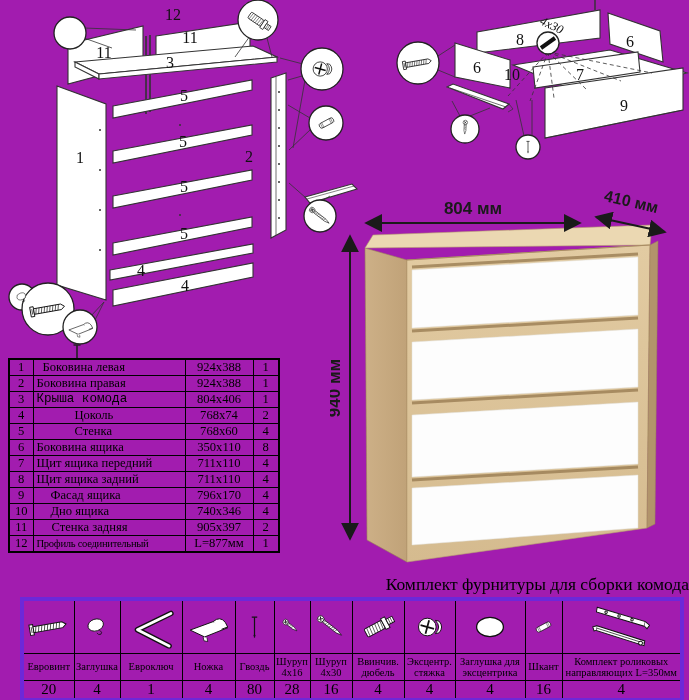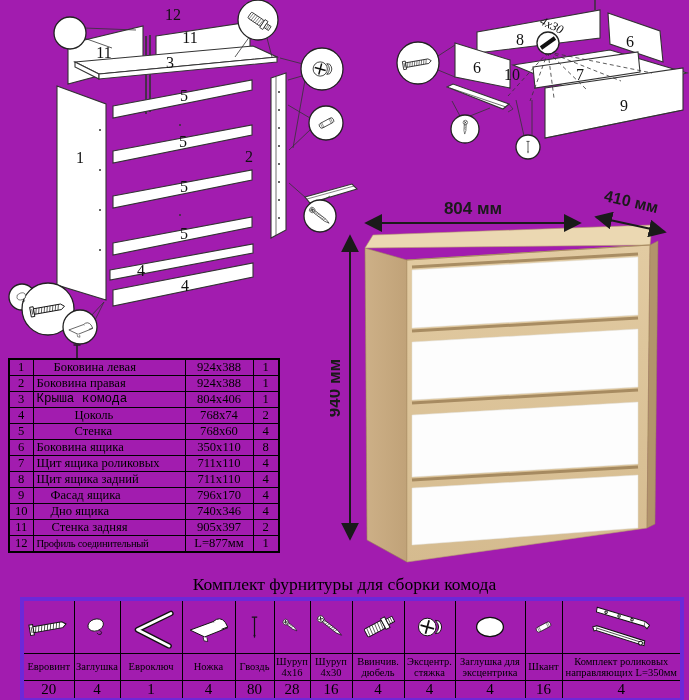--- a/index.html
+++ b/index.html
@@ -10,21 +10,21 @@
   #svg-right{left:390px;top:0;}
   #svg-dresser{left:330px;top:190px;}
   
   .parts-table{position:absolute;left:8px;top:358px;border-collapse:collapse;
                border:2px solid #000;table-layout:fixed;width:272px;}
   .parts-table td{border:1px solid #000;height:15px;padding:0 2px;font-size:12.6px;
                   line-height:1.05;white-space:nowrap;overflow:hidden;}
   .parts-table td.c{text-align:center;padding:0;}
   .parts-table td.nm-small{font-size:10.6px;letter-spacing:-0.3px;}
   
-  .hw-title{position:absolute;left:0;top:574px;width:689px;text-align:center;
+  .hw-title{position:absolute;left:0;top:574px;width:689px;text-align:right;
             font-size:17.5px;font-family:"Liberation Serif",serif;}
   .hw-table{position:absolute;left:20px;top:597px;border-collapse:collapse;
             border:4px solid #6d28d9;table-layout:fixed;width:660px;}
   .hw-table td{border:1px solid #000;text-align:center;vertical-align:middle;padding:0;}
   .hw-table tr.icons td{height:52px;}
   .hw-table tr.labels td{height:24px;font-size:10.5px;line-height:1.05;padding:1px 1px;}
   .hw-table tr.qty td{height:17px;font-size:15px;}
   .hw-icon{position:static;display:inline-block;vertical-align:middle;}
   
   text.plabel{font-family:"Liberation Serif",serif;font-size:16px;fill:#111;}
@@ -312,21 +312,21 @@
   <table class="parts-table">
     <colgroup>
         <col style="width:24px">
         <col style="width:152px">
         <col style="width:68px">
         <col style="width:26px">
       </colgroup>
     <tbody id="parts-body">
         <tr>
           <td class="c">1</td>
-          <td class="" style="padding-left: 20px; margin-top: 8px;">Боковина левая</td>
+          <td class="" style="padding-left: 9px; margin-top: 8px;">Боковина левая</td>
           <td class="c">924x388</td>
           <td class="c">1</td>
         </tr>
         <tr>
           <td class="c">2</td>
           <td class="" style="padding-left: 3px;">Боковина правая</td>
           <td class="c">924x388</td>
           <td class="c">1</td>
         </tr>
         <tr>
@@ -348,21 +348,21 @@
           <td class="c">4</td>
         </tr>
         <tr>
           <td class="c">6</td>
           <td class="" style="padding-left: 3px;">Боковина ящика</td>
           <td class="c">350x110</td>
           <td class="c">8</td>
         </tr>
         <tr>
           <td class="c">7</td>
-          <td class="" style="padding-left: 3px;">Щит ящика роликовых</td>
+          <td class="" style="padding-left: 3px;">Щит ящика передний</td>
           <td class="c">711x110</td>
           <td class="c">4</td>
         </tr>
         <tr>
           <td class="c">8</td>
           <td class="" style="padding-left: 3px;">Щит ящика задний</td>
           <td class="c">711x110</td>
           <td class="c">4</td>
         </tr>
         <tr>

